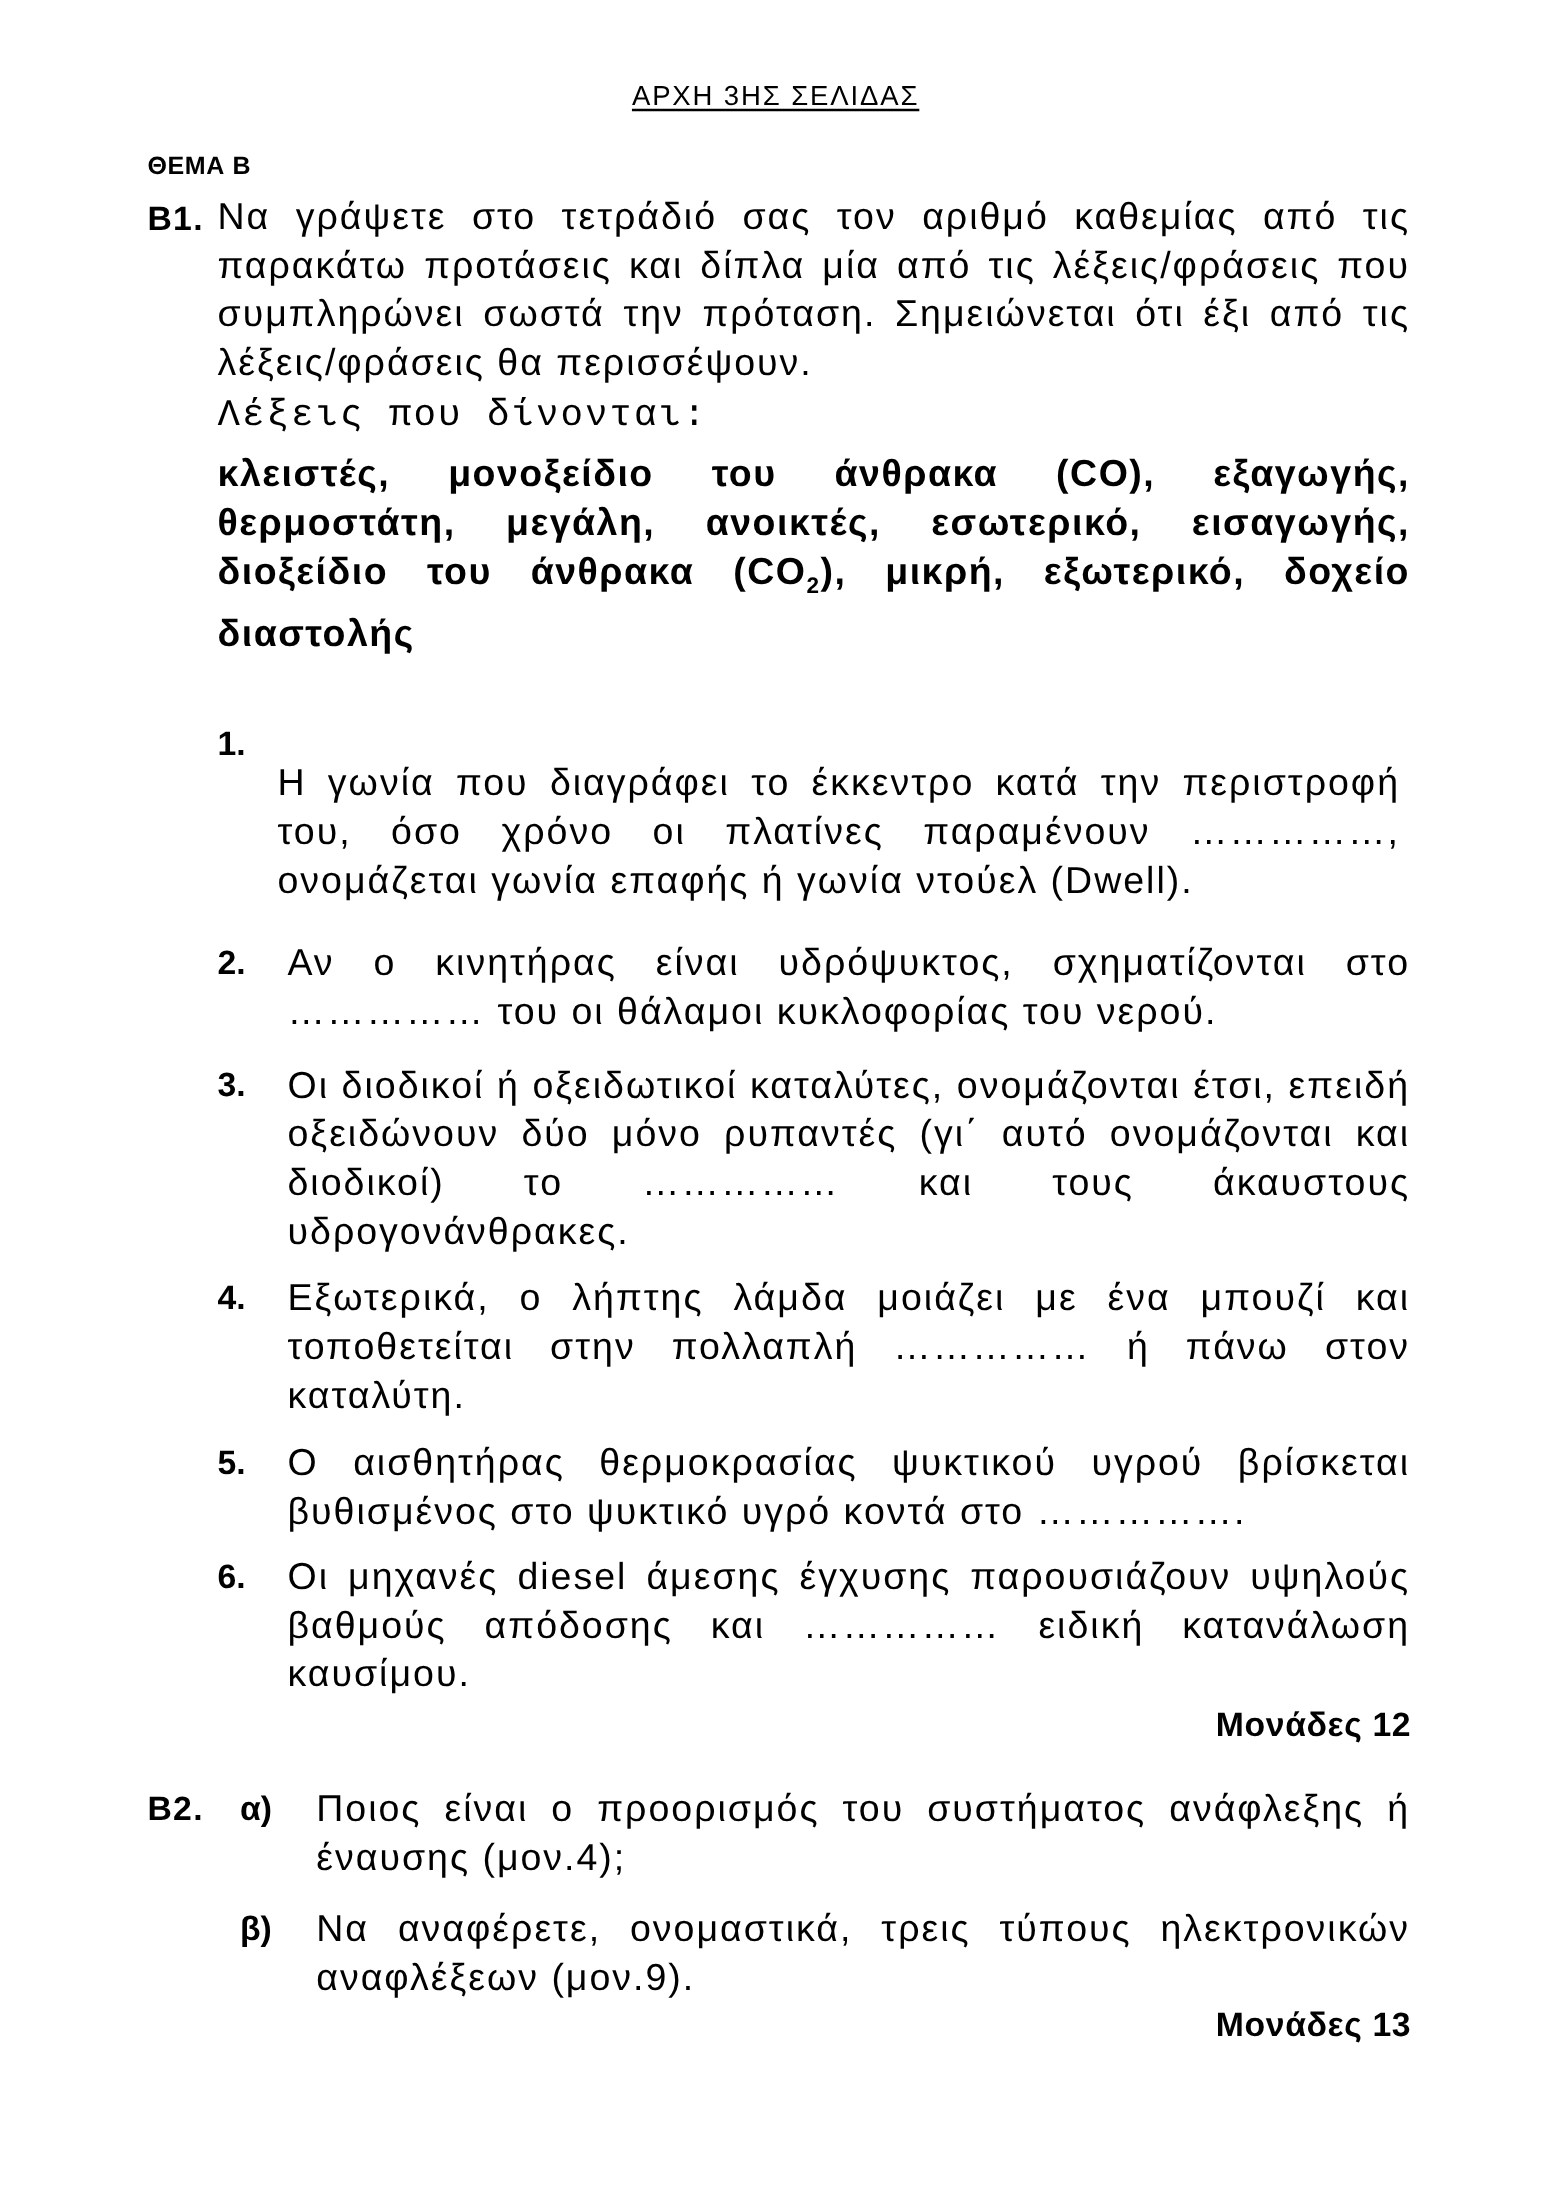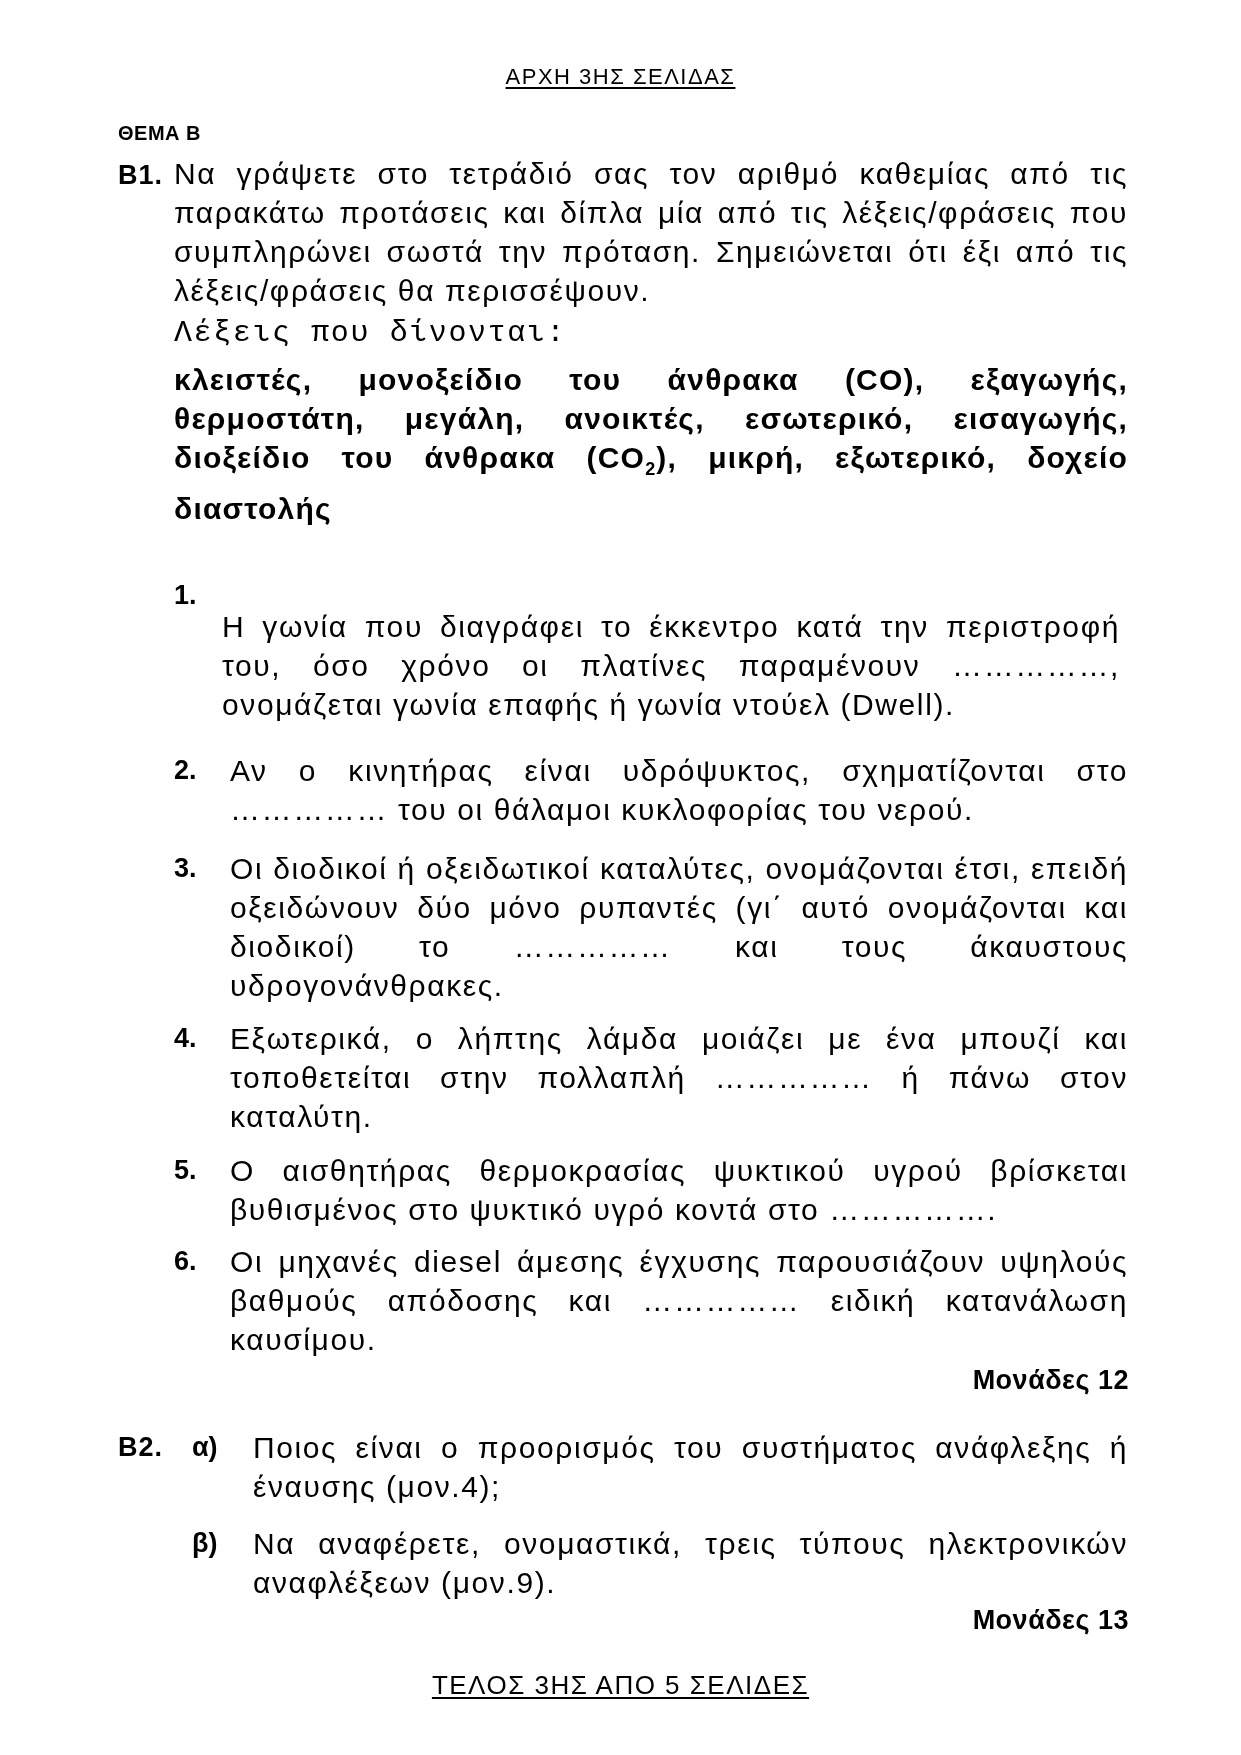--- a/index.html
+++ b/index.html
@@ -72,16 +72,13 @@
     <div class="qnum" style="left:74px; top:0;">α)</div>
     <div class="para last-left" style="left:135px; width:875px; top:-4px;">Ποιος είναι ο προορισμός του συστήματος ανάφλεξης ή έναυσης  (μον.4);</div>
   </div>
   <div class="block" style="top:1528px;">
     <div class="qnum" style="left:74px; top:0;">β)</div>
     <div class="para last-left" style="left:135px; width:875px; top:-4px;">Να αναφέρετε, ονομαστικά, τρεις τύπους ηλεκτρονικών αναφλέξεων (μον.9).</div>
   </div>
 
   <div class="marks" style="top:1605px;">Μονάδες 13</div>
 
-  <div class="hdr bottom">
-    <span>ΤΕΛΟΣ 3ΗΣ ΑΠΟ 5 ΣΕΛΙΔΕΣ</span>
-  </div>
 </div>
 
 </body></html>

